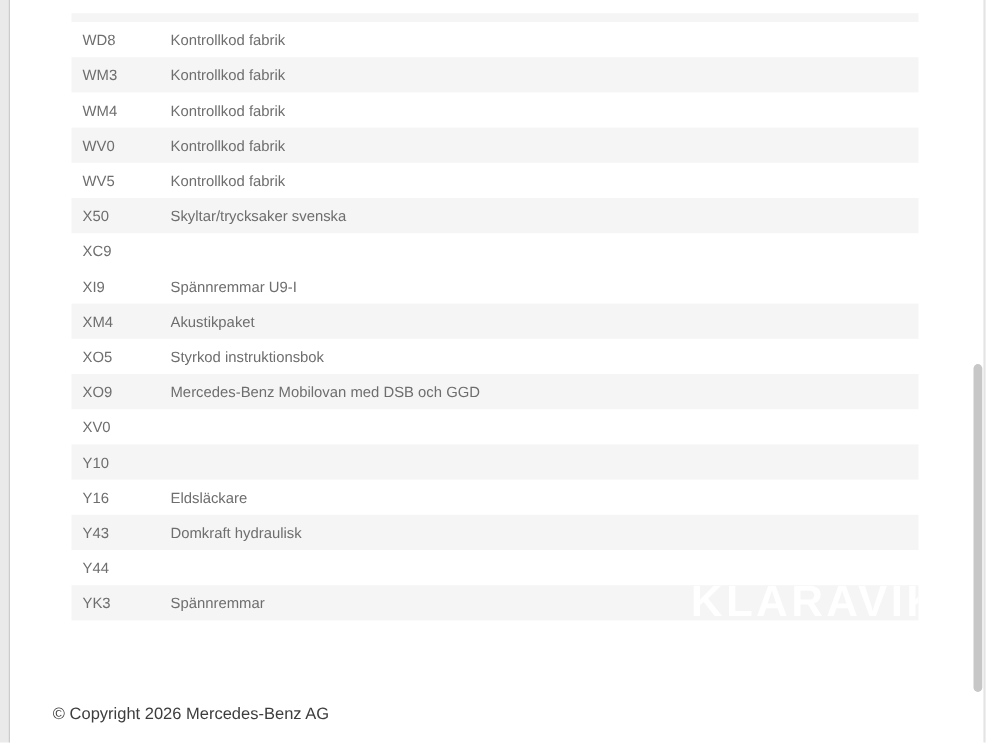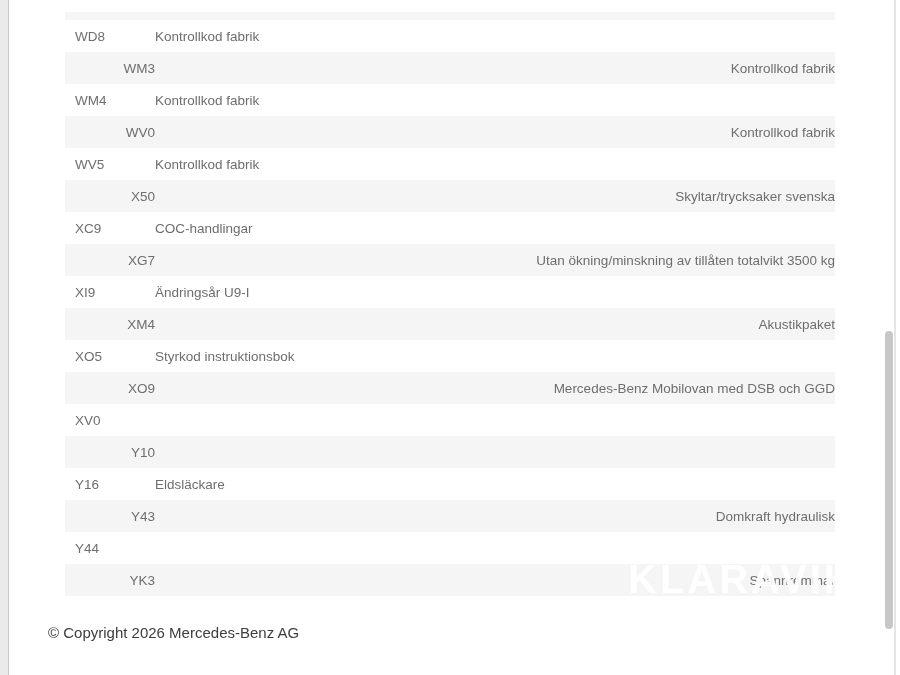--- a/index.html
+++ b/index.html
@@ -18,41 +18,41 @@
     position:absolute;left:65px;top:12px;width:770px;
   }
   .row-partial{
     height:8px;background:#f5f5f5;width:100%;
   }
   .row{
     height:32px;display:flex;align-items:center;
     font-size:13.5px;color:#6e6e6e;
     position:relative;
   }
-  .row.alt{background:#f5f5f5;text-align:right;}
+  .row.alt{background:#f5f5f5;}
   .cell-code{
     width:80px;padding-left:10px;flex:0 0 auto;
     white-space:nowrap;
   }
   .cell-desc{
     flex:1 1 auto;white-space:nowrap;overflow:hidden;
   }
   .watermark{
     position:absolute;left:563px;right:0;top:0;bottom:0;
     overflow:hidden;pointer-events:none;
   }
   .watermark span{
     display:block;
     font-size:40px;line-height:31px;font-weight:bold;
     letter-spacing:3px;
     color:rgba(255,255,255,0.92);
     white-space:nowrap;
   }
   .copyright{
-    position:absolute;left:48px;top:624px;
+    position:absolute;left:48px;top:641px;
     font-size:15px;color:#3d3d3d;white-space:nowrap;
   }
   .scroll-track-line{
     position:absolute;left:894px;top:0;width:2px;height:675px;
     background:#e4e4e4;
   }
   .scrollbar-thumb{
     position:absolute;left:885px;top:331px;width:8px;height:298px;
     border-radius:4px;background:#c7c7c7;
   }
@@ -84,29 +84,24 @@
       <div class="row">
         <span class="cell-code">WV5</span>
         <span class="cell-desc">Kontrollkod fabrik</span>
       </div>
       <div class="row alt">
         <span class="cell-code">X50</span>
         <span class="cell-desc">Skyltar/trycksaker svenska</span>
       </div>
       <div class="row">
         <span class="cell-code">XC9</span>
-        <span class="cell-desc">COC-handlingar</span>
-      </div>
-      <div class="row alt">
-        <span class="cell-code">XG7</span>
-        <span class="cell-desc">Utan ökning/minskning av tillåten totalvikt 3500 kg</span>
       </div>
       <div class="row">
         <span class="cell-code">XI9</span>
-        <span class="cell-desc">Ändringsår U9-I</span>
+        <span class="cell-desc">Spännremmar U9-I</span>
       </div>
       <div class="row alt">
         <span class="cell-code">XM4</span>
         <span class="cell-desc">Akustikpaket</span>
       </div>
       <div class="row">
         <span class="cell-code">XO5</span>
         <span class="cell-desc">Styrkod instruktionsbok</span>
       </div>
       <div class="row alt">

